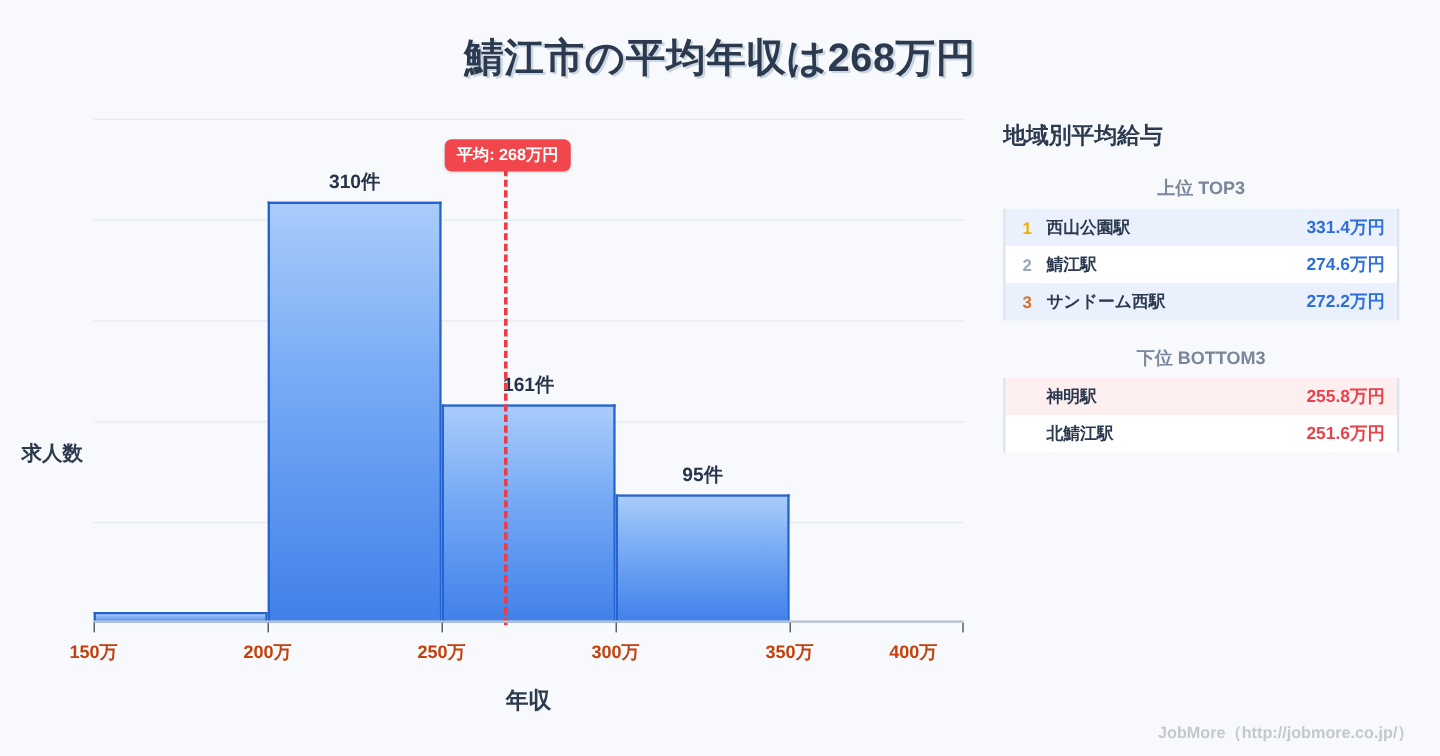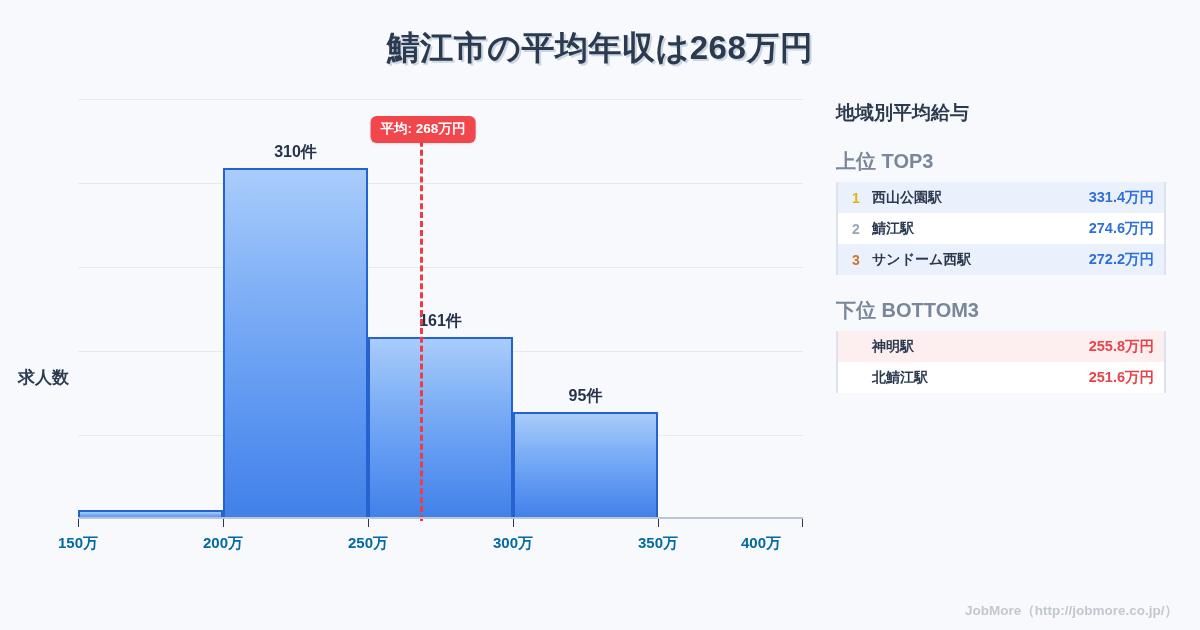--- a/index.html
+++ b/index.html
@@ -90,21 +90,21 @@
     width: 1px;
     height: 8px;
     background: #2C3A4F;
   }
   .xtick-label {
     position: absolute;
     bottom: -34px;
     transform: translateX(-50%);
     font-size: 15px;
     font-weight: bold;
-    color: #0369a1;
+    color: #c2410c;
     white-space: nowrap;
   }
   #y-axis-title {
     position: absolute;
     left: 18px;
     top: 278px;
     font-size: 17px;
     font-weight: bold;
     color: #2C3A4F;
   }
@@ -148,24 +148,25 @@
     top: 100px;
     width: 330px;
   }
   #panel-title {
     font-size: 19px;
     font-weight: bold;
     color: #2C3A4F;
     margin-bottom: 22px;
   }
   .section-header {
-    font-size: 20px;
+    font-size: 15px;
     font-weight: bold;
     color: #7A8699;
     margin-bottom: 7px;
+    text-align: center;
   }
   .rank-table {
     border-left: 2px solid #DCE3EE;
     border-right: 2px solid #DCE3EE;
     margin-bottom: 22px;
   }
   .rank-row {
     display: flex;
     align-items: center;
     height: 31px;
@@ -217,20 +218,21 @@
   }
 </style>
 </head>
 <body>
 
 <div id="page-title">鯖江市の平均年収は268万円</div>
 
 <div id="chart-area">
 
   <div id="y-axis-title">求人数</div>
+  <div id="x-axis-title">年収</div>
 
   <div id="plot">
 
     <div class="gridline" style="top:0px;"></div>
     <div class="gridline" style="top:84px;"></div>
     <div class="gridline" style="top:168px;"></div>
     <div class="gridline" style="top:252px;"></div>
     <div class="gridline" style="top:336px;"></div>
 
     <div class="bar-wrap" style="left:0px;   width:145px; height:420px;">

